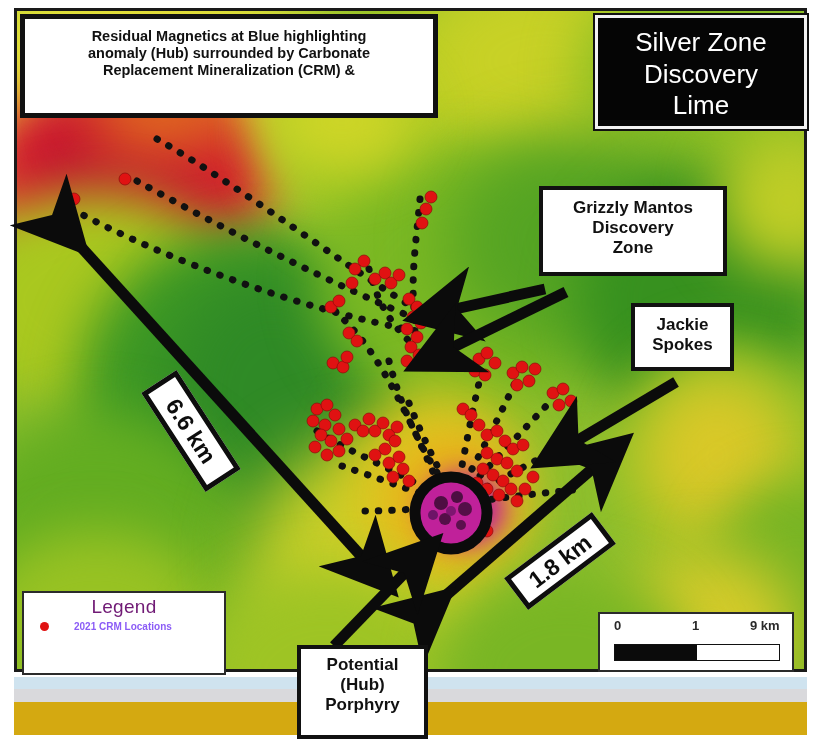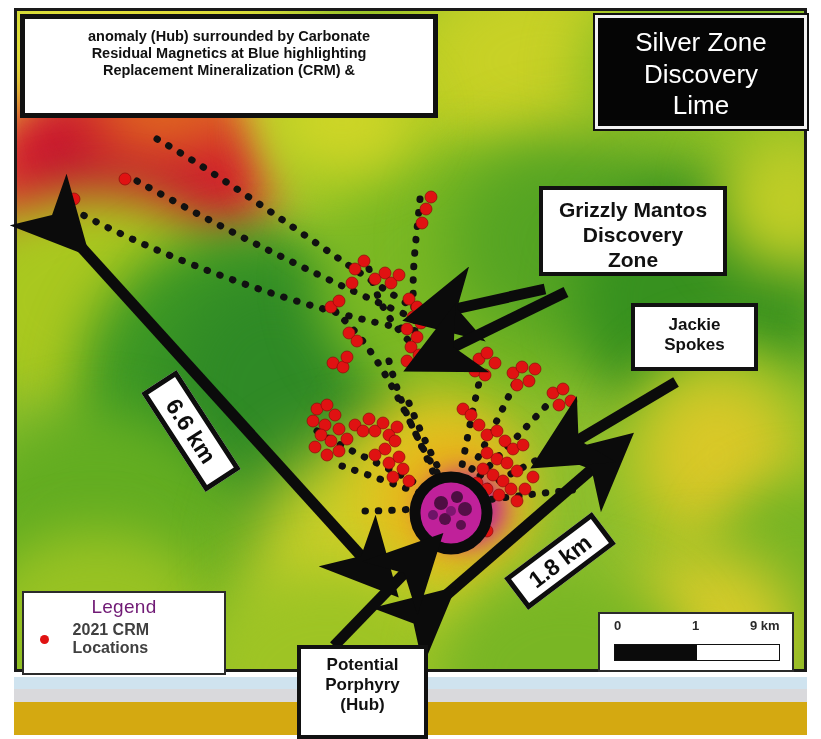--- a/index.html
+++ b/index.html
@@ -53,24 +53,24 @@
     border-width:5px;
   }
   #title-box{
     left:595px;top:15px;width:212px;height:114px;
     font-size:26px;
     padding-top:9px;
     line-height:1.22;
   }
   #grizzly-box{
     left:539px;top:186px;width:188px;height:90px;
-    font-size:21px;padding-top:8px;
+    font-size:17px;padding-top:8px;
   }
   #jackie-box{
-    left:631px;top:303px;width:127px;height:68px;
+    left:631px;top:303px;width:103px;height:68px;
     font-size:17px;padding-top:8px;
   }
   #porphyry-box{
     left:297px;top:645px;width:131px;height:94px;
     font-size:17px;padding-top:6px;
     z-index:60;
   }
 
   
   #legend-box{
@@ -79,21 +79,21 @@
     background:#ffffff;border:2px solid #2b2b2b;
     box-sizing:border-box;z-index:45;
     padding:3px 0 0 0;
   }
   #legend-title{
     text-align:center;font-size:19px;color:#701a75;
     letter-spacing:.3px;margin-bottom:2px;
   }
   .legend-row{
     display:flex;align-items:center;
-    font-size:16px;color:#404040;
+    font-size:10px;color:#8b5cf6;
     padding:1px 0 1px 6px;font-weight:600;
   }
   .legend-key{width:44px;display:flex;align-items:center;justify-content:flex-start;gap:3px;}
   .lk-dot{width:9px;height:9px;border-radius:50%;background:#e01212;margin-left:10px;}
   .lk-dash span{width:6px;height:6px;border-radius:50%;background:#111;display:inline-block;}
 
   
   #scale-box{
     position:absolute;left:598px;top:612px;
     width:196px;height:60px;
@@ -338,22 +338,22 @@
     <g stroke="#0b0b0b" stroke-width="11" marker-end="url(#ah)">
       <line x1="566" y1="292" x2="427" y2="360"></line>
     </g>
 
     <g stroke="#0b0b0b" stroke-width="11" marker-end="url(#ah)">
       <line x1="676" y1="382" x2="553" y2="455"></line>
     </g>
   </svg>
 
   <div class="callout" id="header-note">
+    <div>Residual Magnetics at Blue highlighting</div>
     <div>anomaly (Hub) surrounded by Carbonate</div>
-    <div>Residual Magnetics at Blue highlighting</div>
     <div>Replacement Mineralization (CRM)  &amp;</div>
   </div>
 
   <div class="callout dark" id="title-box">
     <div>Silver Zone</div>
     <div>Discovery</div>
     <div>Lime</div>
   </div>
 
   <div class="callout" id="grizzly-box">
@@ -362,22 +362,22 @@
     <div>Zone</div>
   </div>
 
   <div class="callout" id="jackie-box">
     <div>Jackie</div>
     <div>Spokes</div>
   </div>
 
   <div class="callout" id="porphyry-box">
     <div>Potential</div>
+    <div>(Hub)</div>
     <div>Porphyry</div>
-    <div>(Hub)</div>
   </div>
 
   <div class="kmtag" id="km-66">6.6 km</div>
   <div class="kmtag" id="km-18">1.8 km</div>
 
   <div id="legend-box">
     <div id="legend-title">Legend</div>
     <div class="legend-row">
       <div class="legend-key">
           <span class="lk-dot"></span>

